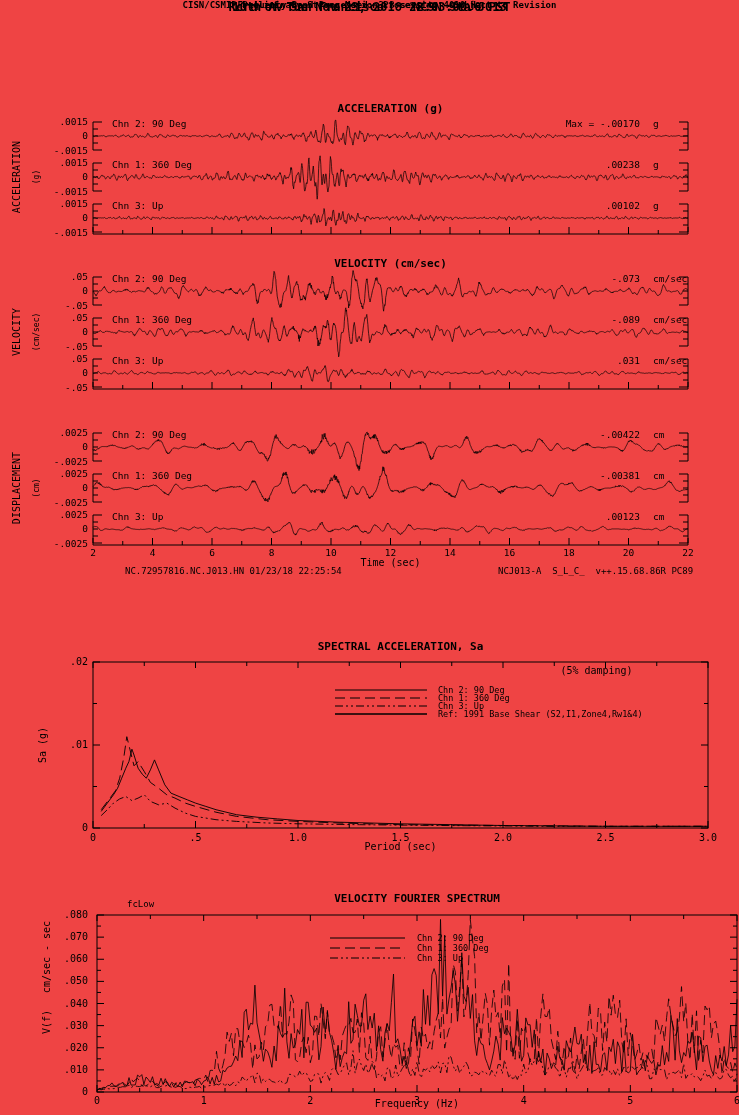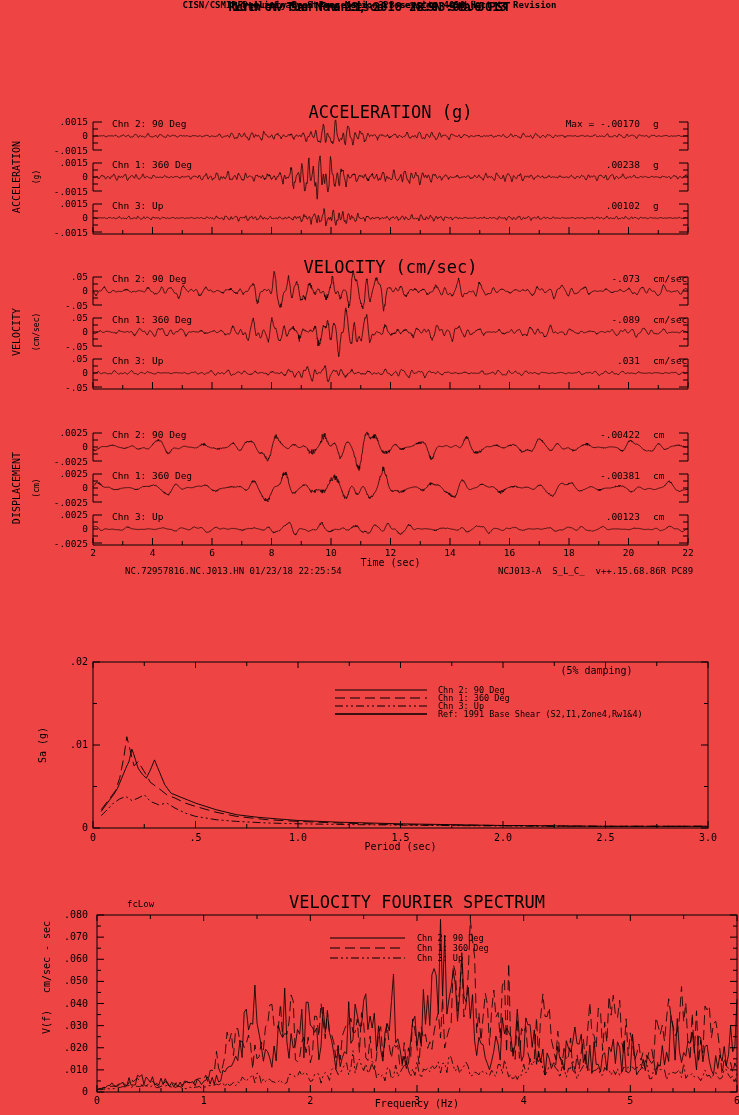--- a/index.html
+++ b/index.html
@@ -4,39 +4,40 @@
 <style>
   html,body{margin:0;padding:0;background:#fff;}
   .page{position:relative;width:739px;height:1115px;background:#ef4444;color:#000;
         font-family:"DejaVu Sans Mono",monospace;overflow:hidden;}
   .abs{position:absolute;white-space:pre;}
   .ctr{text-align:center;}
   .rt{text-align:center;}
   .rot{position:absolute;white-space:nowrap;transform:translate(-50%,-50%) rotate(-90deg);}
   .h1{font-size:12px;font-weight:700;}
   .h2{font-size:9px;font-weight:700;}
-  .ttl{font-size:17px;font-weight:400;}
+  .ttl{font-size:11px;font-weight:700;}
   .lab10{font-size:10px;}
   .lab9{font-size:9px;margin-left:28px;}
   .lab8{font-size:8px;}
   svg{position:absolute;left:0;}
   svg text{font-family:"DejaVu Sans Mono",monospace;fill:#000;}
 </style>
 </head>
 <body>
 
 <div class="page">
 
   <div class="abs ctr h1" style="left:0;top:54;width:739px">10th Av San Francisco    NCSN Sta J013</div>
   <div class="abs ctr h1" style="left:0;top:67;width:739px">Rcrd of Tue Nov 23, 2018 22:03:00.0 PST</div>
   <div class="abs ctr h2" style="left:0;top:81;width:719px">Frequency Band Processed: 3.3 secs to 40.0 Hz</div>
   <div class="abs ctr h2" style="left:0;top:91;width:739px">CISN/CSMIP Preliminary Strong Motion Processing - Subject to Revision</div>
 
   <div class="abs ctr ttl" style="left:93px;top:102px;width:595px">ACCELERATION (g)</div>
   <div class="abs ctr ttl" style="left:93px;top:257px;width:595px">VELOCITY (cm/sec)</div>
+  <div class="abs ctr ttl" style="left:93px;top:640px;width:615px">SPECTRAL ACCELERATION, Sa</div>
   <div class="abs ctr ttl" style="left:97px;top:892px;width:640px">VELOCITY FOURIER SPECTRUM</div>
 
   <div class="rot lab10" style="left:16px;top:177px">ACCELERATION</div>
   <div class="rot lab8" style="left:36px;top:177px">(g)</div>
   <div class="rot lab10" style="left:16px;top:332px">VELOCITY</div>
   <div class="rot lab8" style="left:36px;top:332px">(cm/sec)</div>
   <div class="rot lab10" style="left:16px;top:488px">DISPLACEMENT</div>
   <div class="rot lab8" style="left:36px;top:488px">(cm)</div>
   <div class="rot lab10" style="left:42px;top:745px">Sa (g)</div>
   <div class="rot lab10" style="left:46px;top:957px">cm/sec - sec</div>

